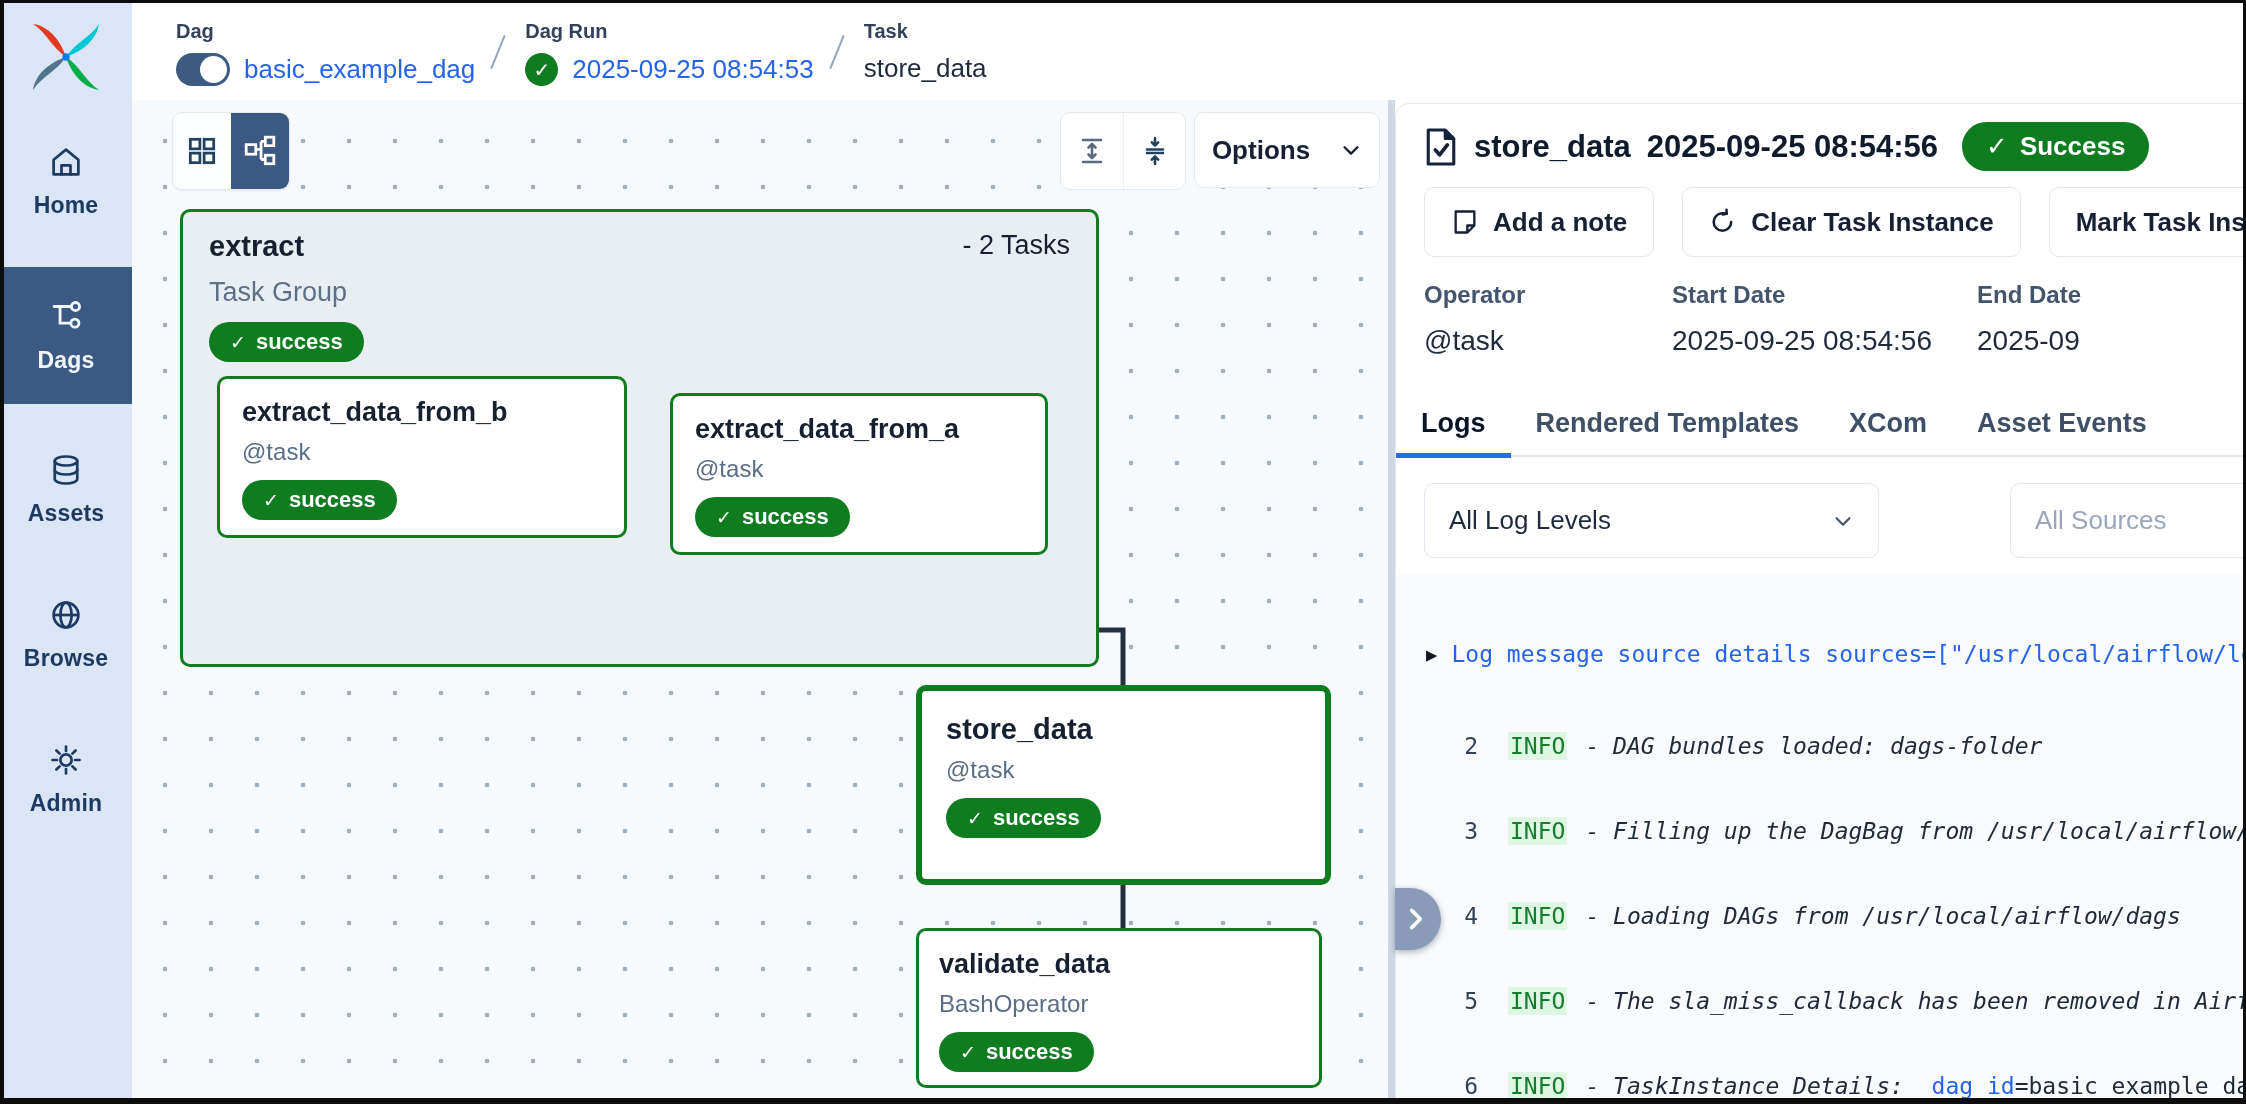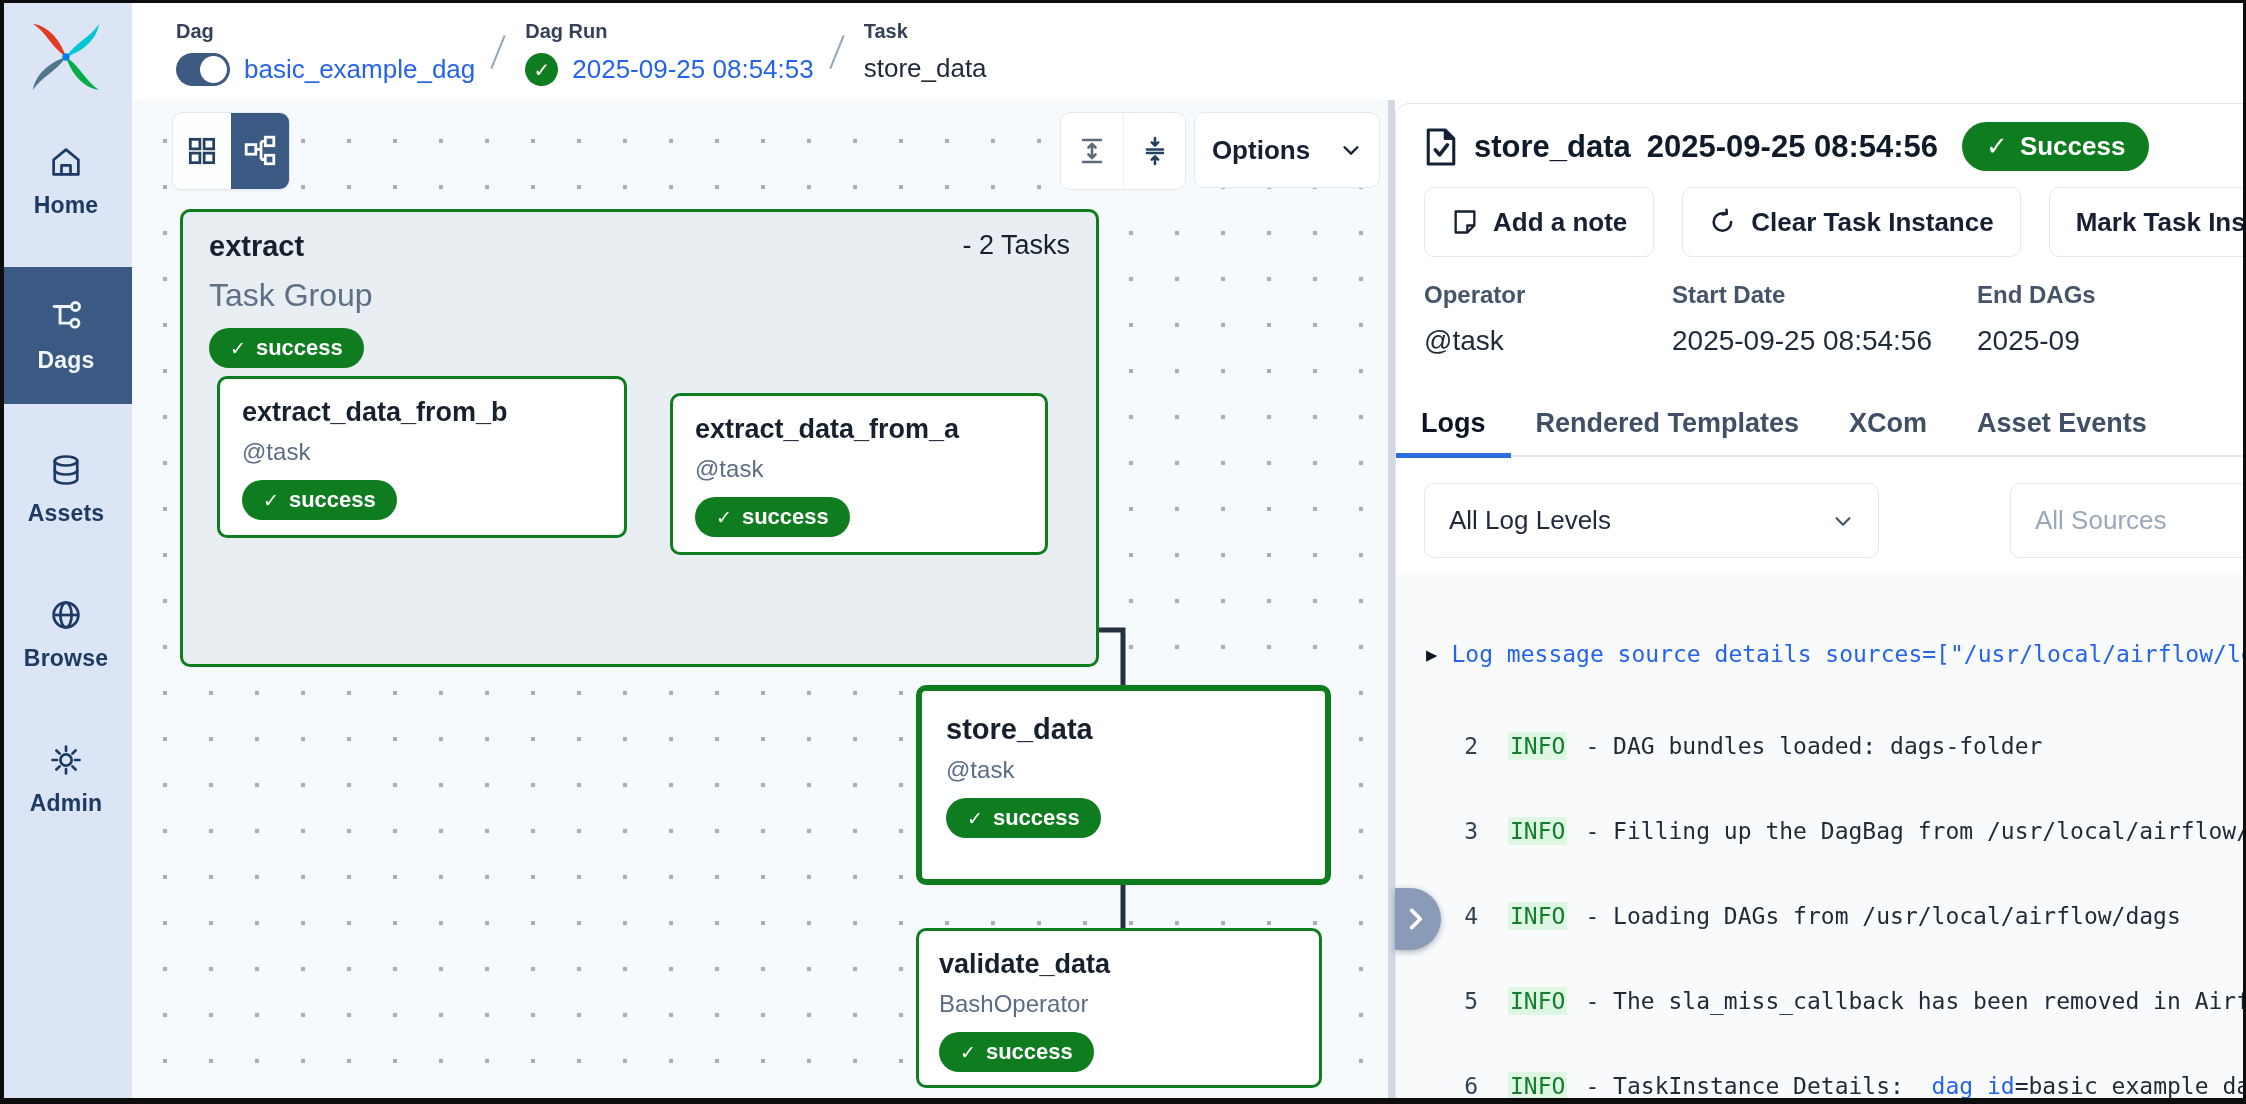--- a/index.html
+++ b/index.html
@@ -41,21 +41,21 @@
   .canvas { position:absolute; left:132px; top:100px; width:1256px; height:1004px; background:#f7fafc;
             background-image:radial-gradient(circle,#a4b1bf 2.2px,transparent 2.6px); background-size:46px 46px;
             background-position:10px 18px; overflow:hidden; z-index:3; }
   .edges { position:absolute; left:0; top:0; width:1256px; height:1004px; z-index:1; }
 
   .tgroup { position:absolute; left:48px; top:109px; width:919px; height:458px; background:#e9eef3;
             border:3px solid #0e7c1f; border-radius:10px; z-index:2; padding:18px 26px; }
   .tgroup-head { display:flex; justify-content:space-between; align-items:flex-start; }
   .tgroup-title { font-size:29px; font-weight:700; color:#16202e; }
   .tgroup-count { font-size:27px; color:#16202e; cursor:pointer; }
-  .tgroup-sub { font-size:32px; color:#5d7085; margin-top:14px; }
+  .tgroup-sub { font-size:27px; color:#5d7085; margin-top:14px; }
 
   .node { position:absolute; background:#ffffff; border:3px solid #0e7c1f; border-radius:10px; z-index:2;
           padding:18px 22px; cursor:pointer; }
   .node .ntitle { font-size:27px; font-weight:700; color:#16202e; }
   .node .nsub { font-size:24px; color:#5a6d85; margin-top:10px; }
   .node.selected { border-width:6px; }
 
   .pill { display:inline-flex; align-items:center; gap:10px; background:#0e7c1f; color:#fff; border-radius:999px;
           padding:7px 21px; font-size:22px; font-weight:600; margin-top:14px; }
   .pill .chk { font-size:19px; }
@@ -106,21 +106,21 @@
             font-size:26px; color:#1e293b; cursor:pointer; }
   .srcbox { position:absolute; left:586px; top:0; width:320px; height:75px; border:1.5px solid #e2e8ef; border-radius:10px;
             background:#fff; display:flex; align-items:center; padding:0 24px; font-size:26px; color:#9aa7b8; cursor:text; }
   .logblock { margin-left:-28px; margin-top:16px; background:#f8fafc; padding:10px 0 20px 0; height:540px;
               font-family:"DejaVu Sans Mono","Liberation Mono",monospace; font-size:23px; white-space:pre; overflow:hidden; }
   .lsummary { display:flex; align-items:center; gap:14px; padding:4px 0 10px 30px; color:#2563eb; cursor:pointer; }
   .lsummary .tri { color:#111722; font-size:19px; }
   .log-line { display:flex; align-items:center; height:33px; padding-left:20px; color:#1f2937; }
   .lnum { width:62px; text-align:right; color:#334155; flex:0 0 auto; }
   .llevel { margin-left:30px; background:#def7e3; color:#167c2e; padding:1px 2px; flex:0 0 auto; }
-  .lmsg { margin-left:18px; }
+  .lmsg { margin-left:18px;font-style:italic; }
   .llink { color:#2563eb; cursor:pointer; }
   svg { display:block; }
 </style>
 </head>
 <body>
 
 <div class="screen">
 
   <aside class="sidebar">
     <div class="logo">
@@ -354,21 +354,21 @@
     <div class="meta">
       <div class="mcol" style="left:0;">
         <span class="mlabel">Operator</span>
         <span class="mvalue">@task</span>
       </div>
       <div class="mcol" style="left:248px;">
         <span class="mlabel">Start Date</span>
         <span class="mvalue">2025-09-25 08:54:56</span>
       </div>
       <div class="mcol" style="left:553px;">
-        <span class="mlabel">End DAGs</span>
+        <span class="mlabel">End Date</span>
         <span class="mvalue">2025-09</span>
       </div>
     </div>
 
     <div class="tabs">
       <div class="tab active">Logs</div>
       <div class="tab">Rendered Templates</div>
       <div class="tab">XCom</div>
       <div class="tab">Asset Events</div>
     </div>

